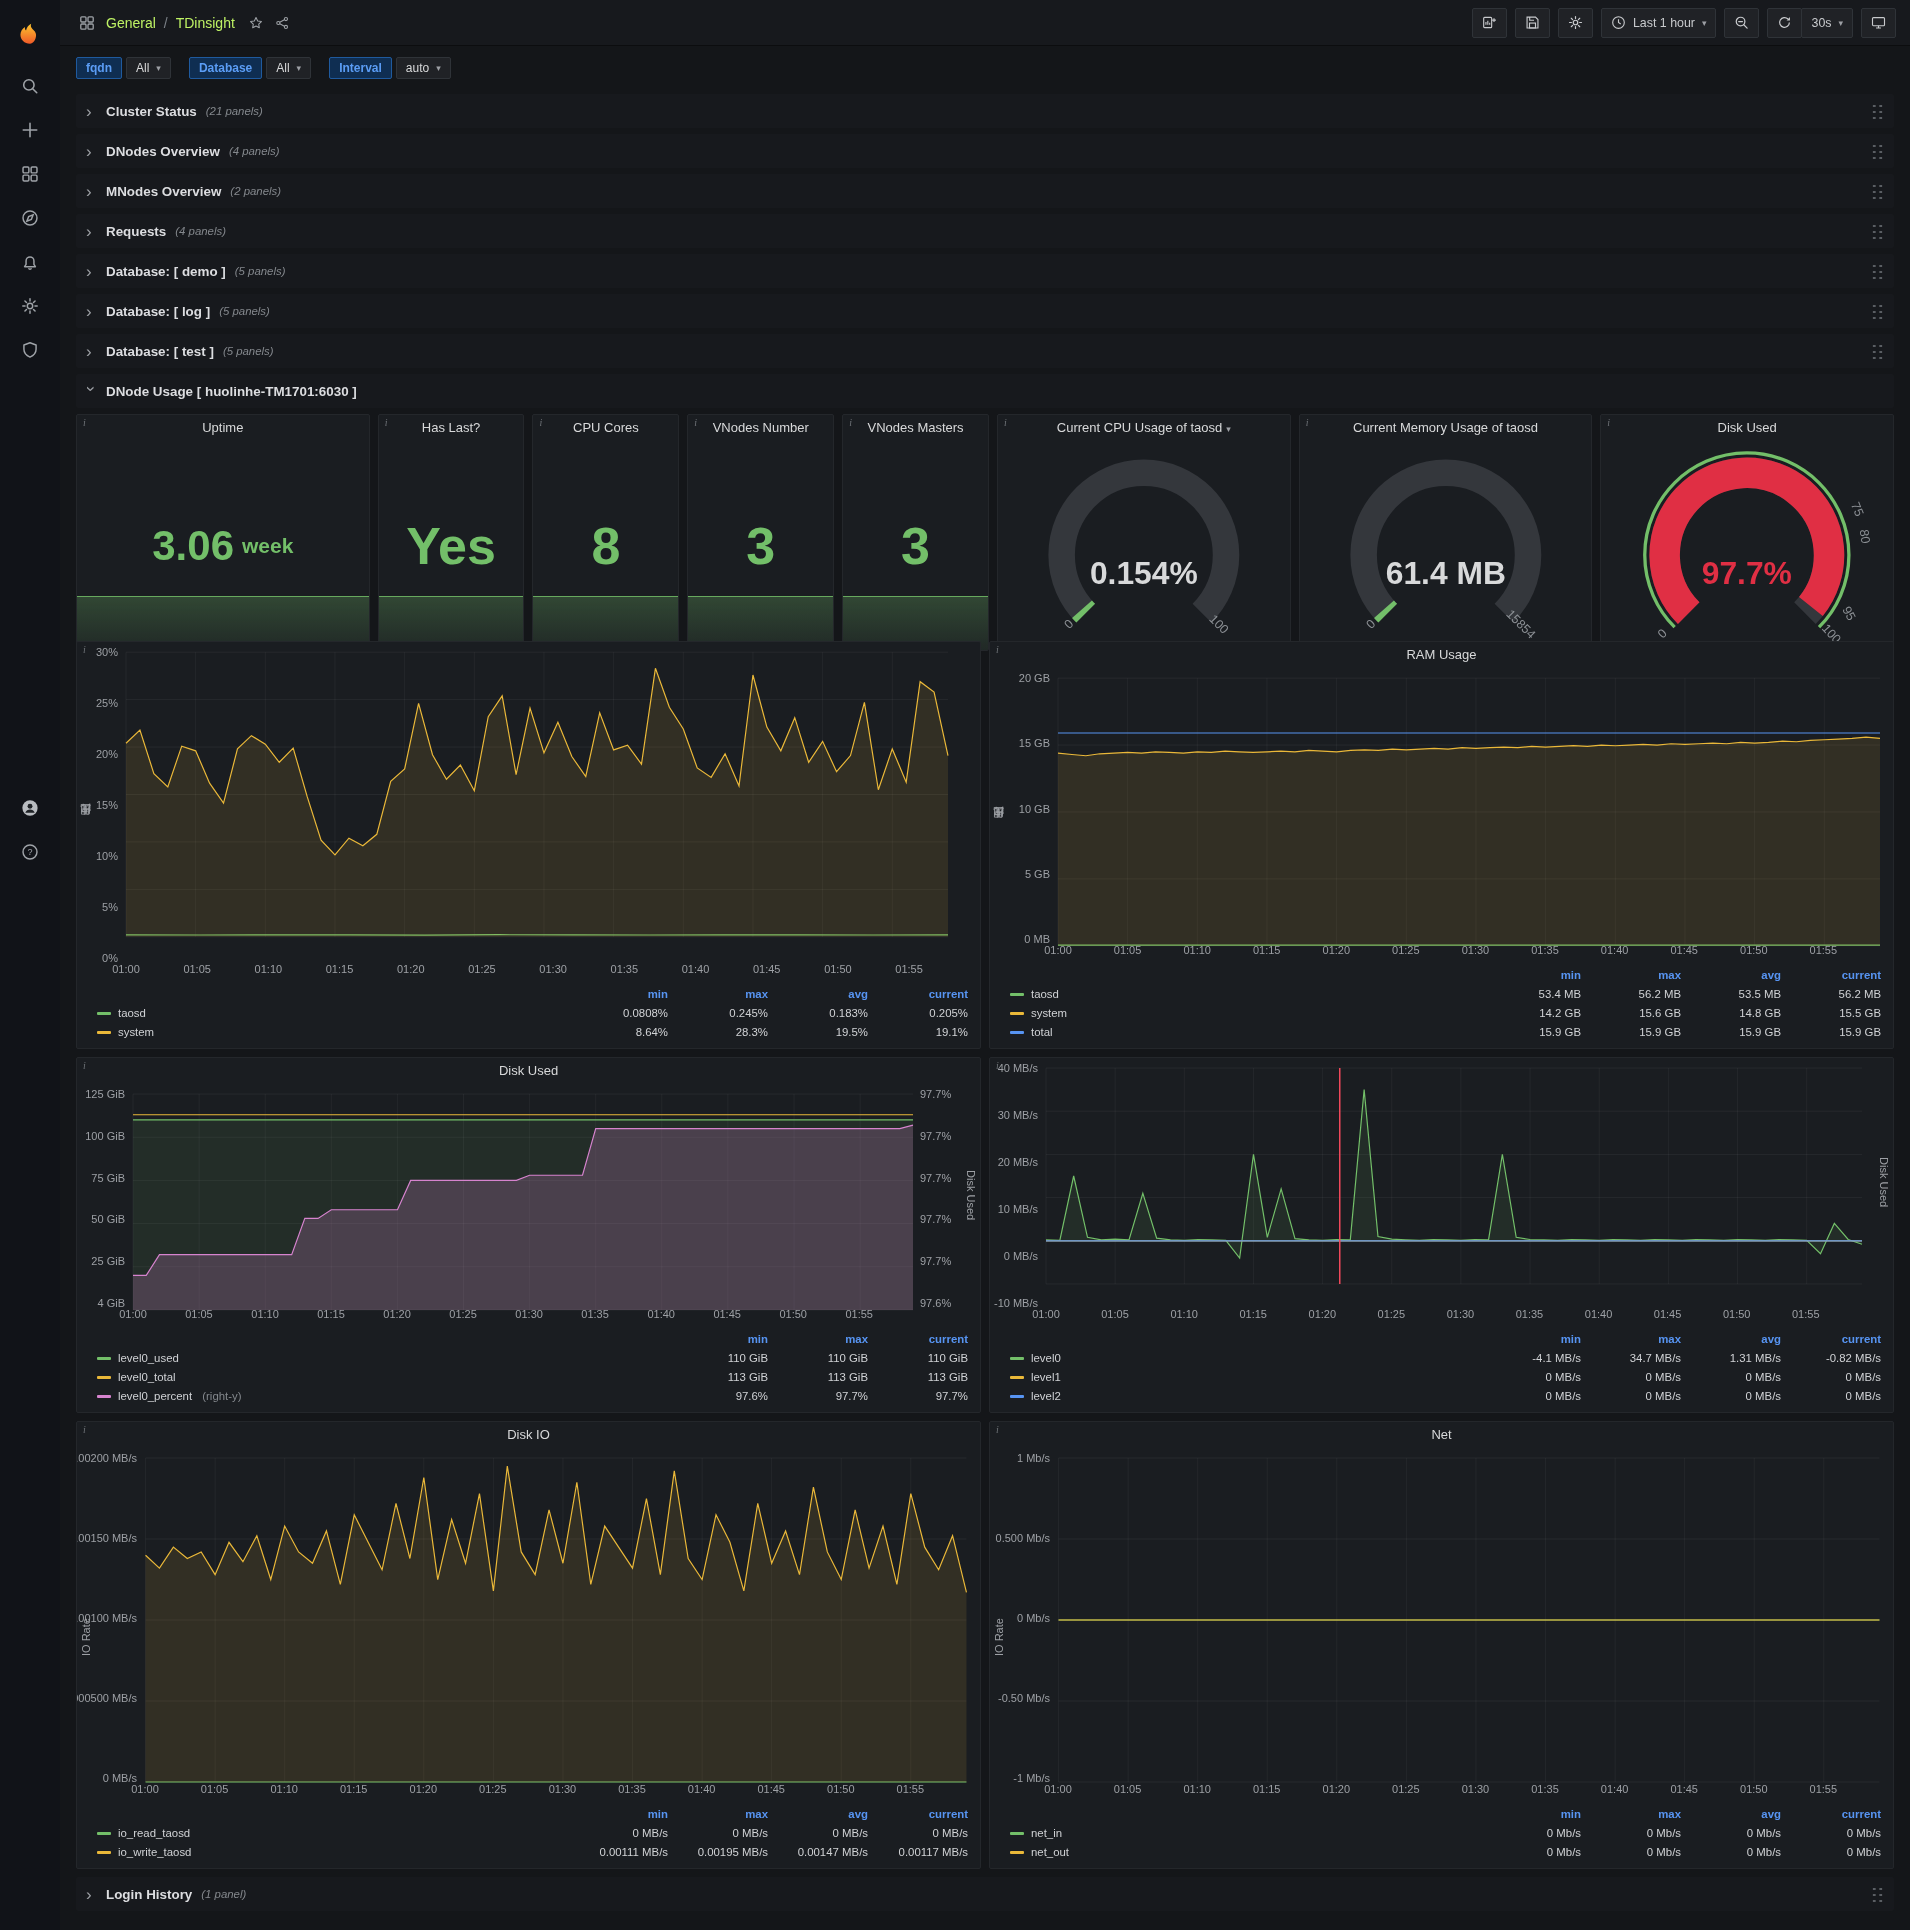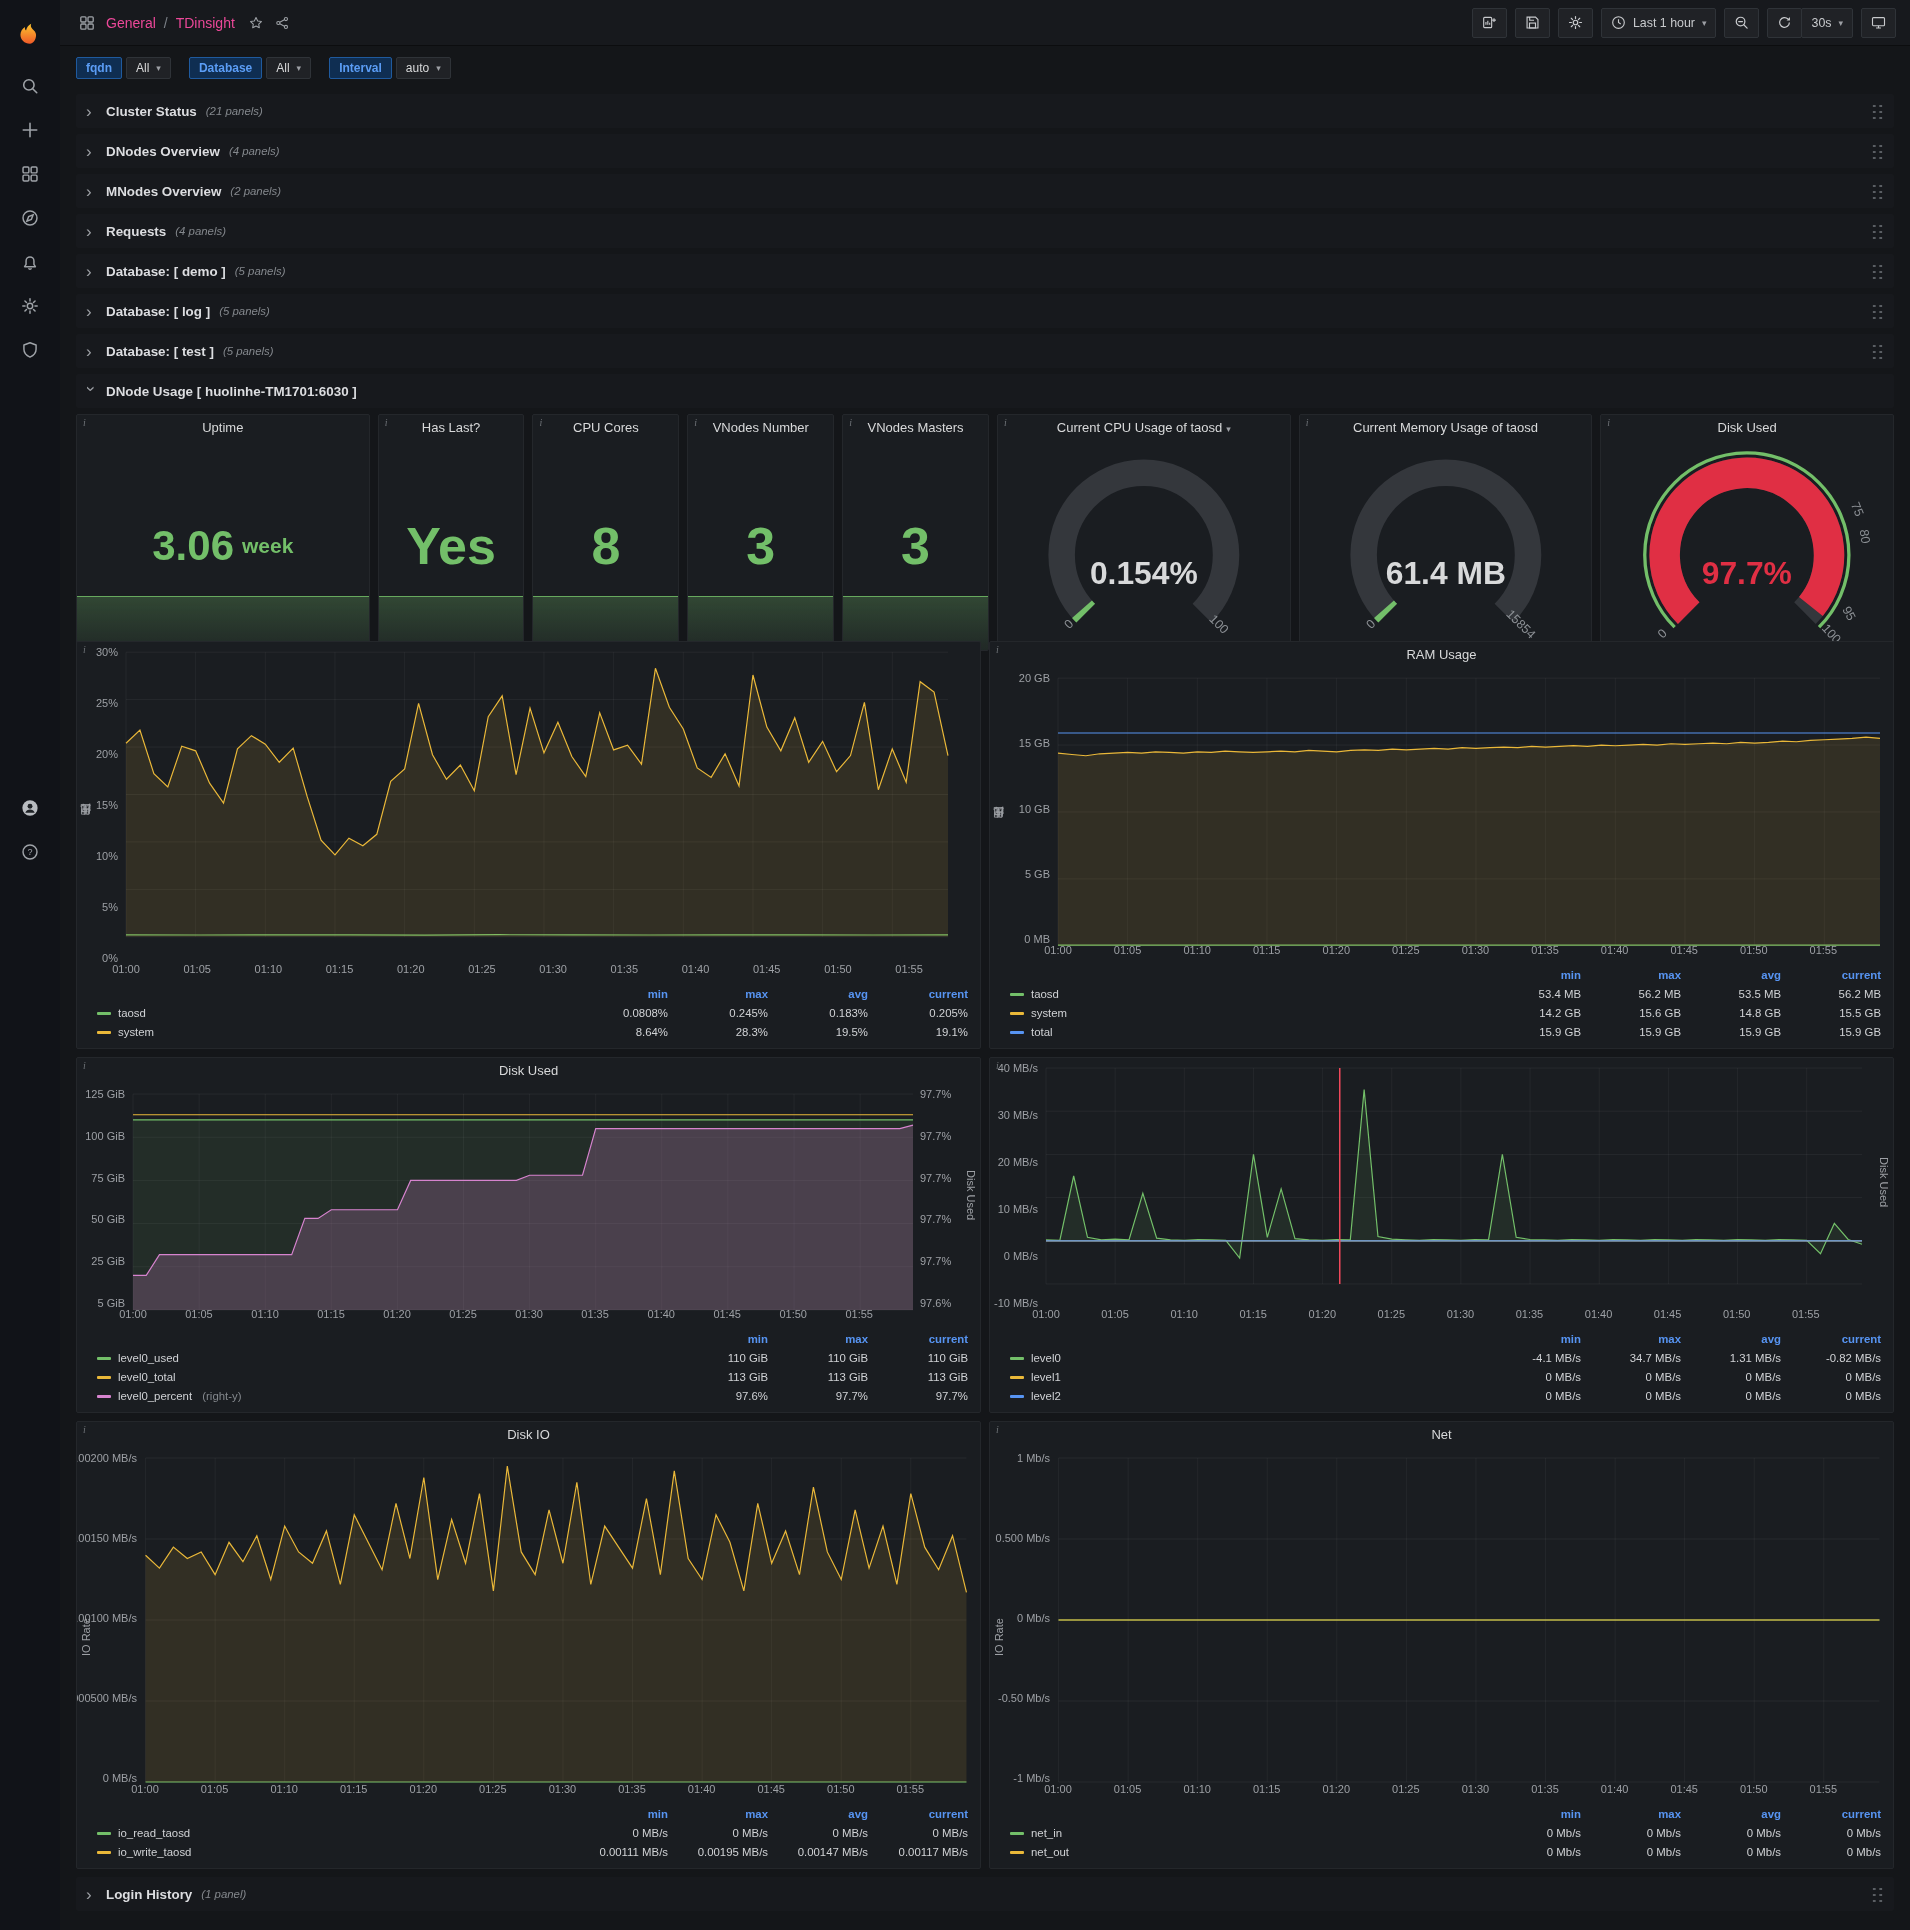--- a/index.html
+++ b/index.html
@@ -17,21 +17,21 @@
   .sb-bottom{position:absolute;top:786px;left:0;display:flex;flex-direction:column}
 
   
   .main{flex:1;display:flex;flex-direction:column;min-width:0}
   .topbar{height:46px;background:#17191d;border-bottom:1px solid #0c0d0f;display:flex;align-items:center;justify-content:space-between;padding:0 14px;flex:none}
   .tb-left,.tb-right{display:flex;align-items:center}
   .tb-icon{display:inline-flex;align-items:center;justify-content:center;color:#9fa3a8;width:26px;height:26px;cursor:pointer}
   .tb-icon svg{width:16px;height:16px}
   .tb-icon.sm svg{width:14px;height:14px}
   .breadcrumb{display:flex;align-items:center;gap:8px;margin:0 8px 0 6px;font-size:14px}
-  .bc-link{color:#ec4899;cursor:pointer}
+  .bc-link{color:#bef264;cursor:pointer}
   .bc-sep{color:#7b8087}
   .tb-btn{display:inline-flex;align-items:center;gap:7px;height:30px;padding:0 9px;margin-left:8px;background:#202226;border:1px solid #2f3338;border-radius:2px;color:#c8cacd;font-size:12.4px;cursor:pointer;font-family:inherit}
   .tb-btn svg{width:15px;height:15px}
   .tb-btn.joined{margin-left:-1px}
 
   
   .variables{height:44px;display:flex;align-items:center;gap:18px;padding:0 16px;flex:none}
   .var-group{display:flex;align-items:center;gap:4px}
   .var-label{background:#0f2e52;color:#5b9df5;border:1px solid #1f5a9e;padding:3px 9px;border-radius:2px;font-size:12px;font-weight:700;cursor:pointer}
   .var-value{background:#202226;border:1px solid #2f3338;color:#d8d9da;padding:3px 9px;border-radius:2px;font-size:12px;display:inline-flex;align-items:center;gap:7px;cursor:pointer}
@@ -538,21 +538,21 @@
             <span class="panel-corner">i</span>
             <div class="panel-title">Disk Used</div>
             <div class="chart-body">
               <div class="plot-wrap" style="margin-left:56px;margin-right:50px">
                 <div class="plot">
                   <span class="ytick left" style="top:0.00%">125 GiB</span>
                   <span class="ytick left" style="top:20.00%">100 GiB</span>
                   <span class="ytick left" style="top:40.00%">75 GiB</span>
                   <span class="ytick left" style="top:60.00%">50 GiB</span>
                   <span class="ytick left" style="top:80.00%">25 GiB</span>
-                  <span class="ytick left" style="top:100.00%">5 GiB</span>
+                  <span class="ytick left" style="top:100.00%">4 GiB</span>
                   <span class="ytick right" style="top:0.00%">97.7%</span>
                   <span class="ytick right" style="top:20.00%">97.7%</span>
                   <span class="ytick right" style="top:40.00%">97.7%</span>
                   <span class="ytick right" style="top:60.00%">97.7%</span>
                   <span class="ytick right" style="top:80.00%">97.7%</span>
                   <span class="ytick right" style="top:100.00%">97.6%</span>
                   <span class="xtick" style="left:0.00%">01:00</span>
                   <span class="xtick" style="left:8.47%">01:05</span>
                   <span class="xtick" style="left:16.95%">01:10</span>
                   <span class="xtick" style="left:25.42%">01:15</span>

